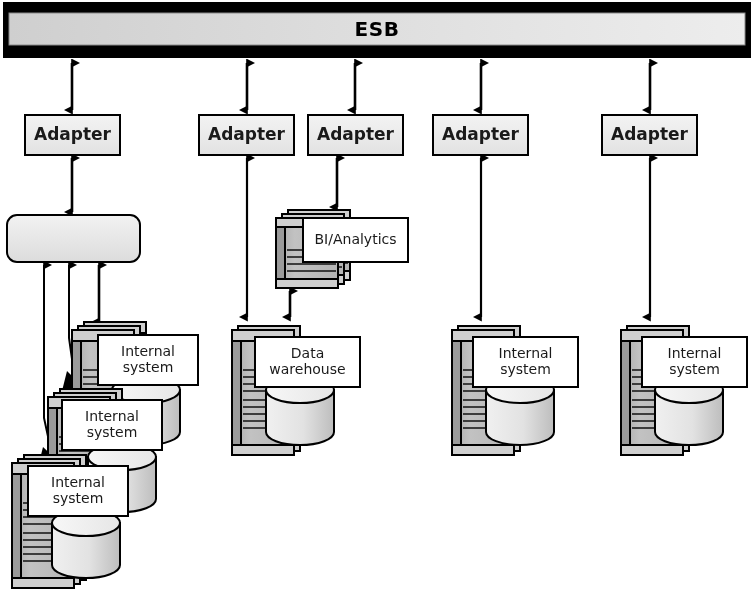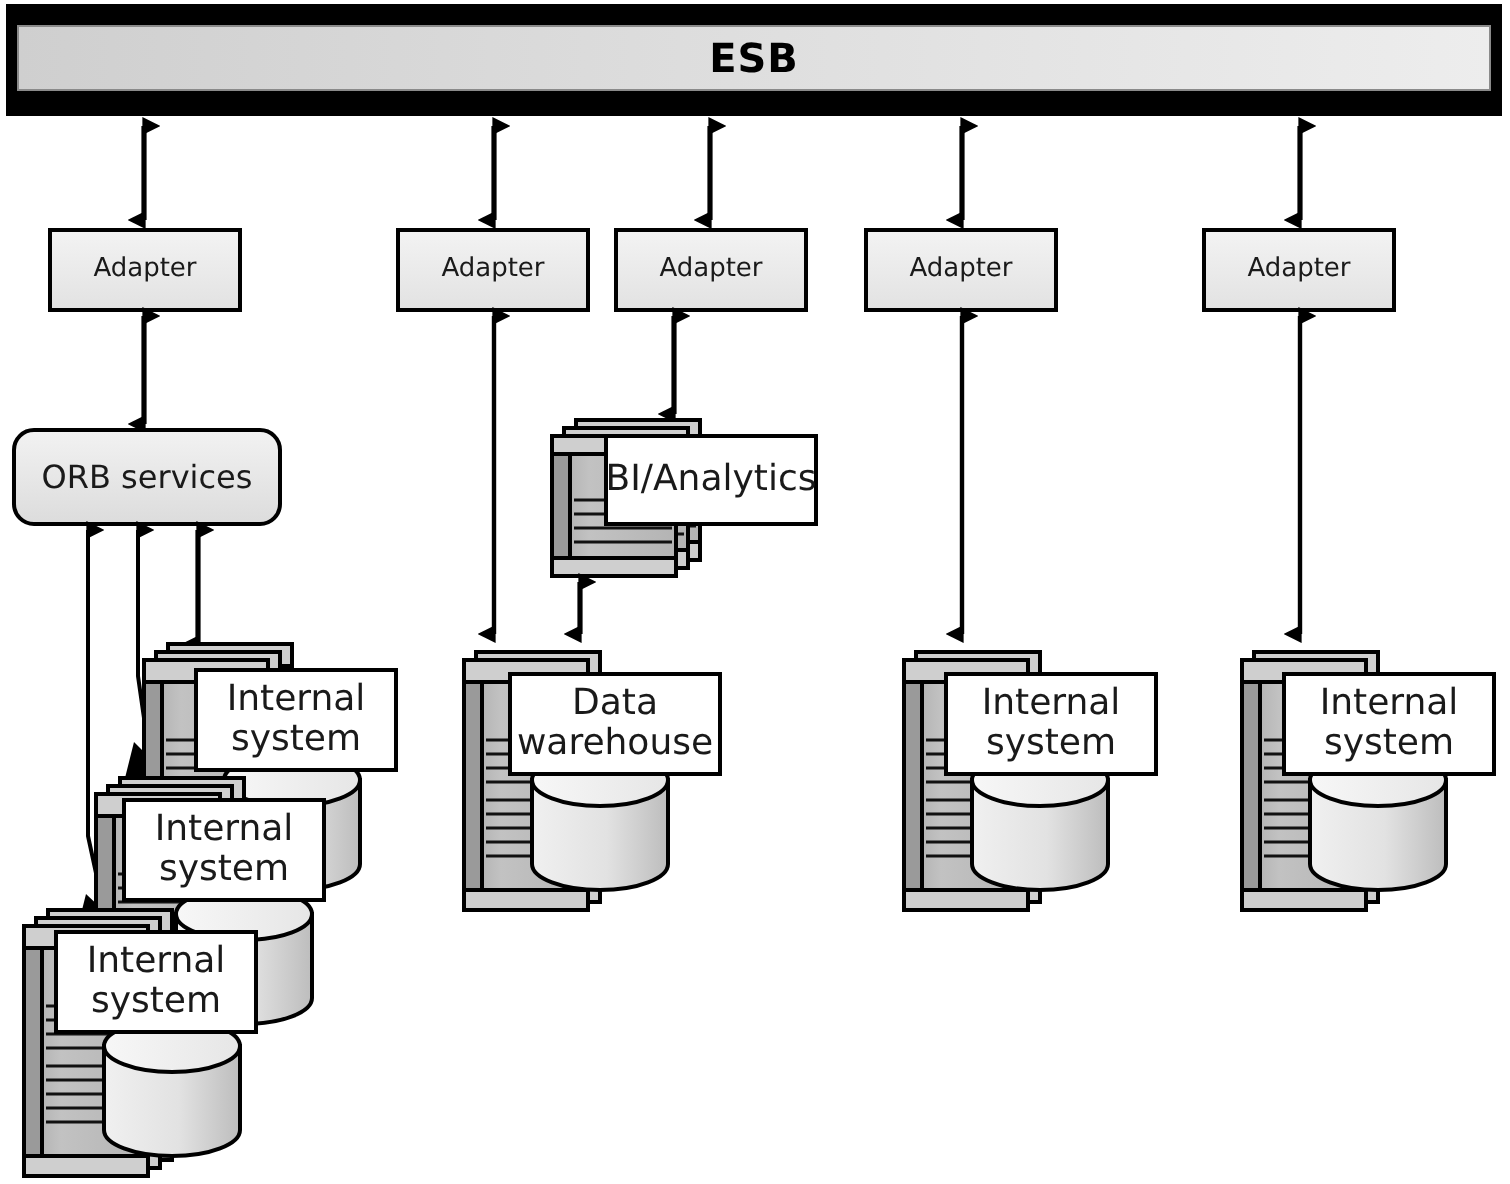--- a/index.html
+++ b/index.html
@@ -14,23 +14,23 @@
     position:absolute;
     display:flex;align-items:center;justify-content:center;
     text-align:center;
     color:#1a1a1a;
     line-height:1.12;
     pointer-events:none;
   }
   .esb-label{
     color:#000;font-weight:bold;font-size:20px;letter-spacing:.5px;
   }
-  .adapter-label{font-size:13px;}
+  .adapter-label{font-size:17px;font-weight:bold;}
   .orb-label{font-size:16px;}
-  .box-label{font-size:18px;}
+  .box-label{font-size:14px;}
 </style>
 </head>
 <body>
 
 <div id="stage">
 
 <svg width="755" height="592" viewBox="0 0 755 592">
   <defs>
     <linearGradient id="esbGrad" x1="0" y1="0" x2="1" y2="0">
       <stop offset="0%" stop-color="#cfcfcf"></stop>
@@ -294,21 +294,20 @@
 </svg>
 
 <div class="lbl esb-label" style="left:3px;top:13px;width:748px;height:32px;">ESB</div>
 
 <div class="lbl adapter-label" style="left:25px;top:115px;width:95px;height:40px;">Adapter</div>
 <div class="lbl adapter-label" style="left:199px;top:115px;width:95px;height:40px;">Adapter</div>
 <div class="lbl adapter-label" style="left:308px;top:115px;width:95px;height:40px;">Adapter</div>
 <div class="lbl adapter-label" style="left:433px;top:115px;width:95px;height:40px;">Adapter</div>
 <div class="lbl adapter-label" style="left:602px;top:115px;width:95px;height:40px;">Adapter</div>
 
-<div class="lbl orb-label" style="left:7px;top:215px;width:133px;height:47px;">ORB services</div>
 
 <div class="lbl box-label" style="left:98px;top:335px;width:100px;height:50px;flex-direction:column;">
   <span>Internal</span>
   <span>system</span>
 </div>
 
 <div class="lbl box-label" style="left:62px;top:400px;width:100px;height:50px;flex-direction:column;">
   <span>Internal</span>
   <span>system</span>
 </div>

